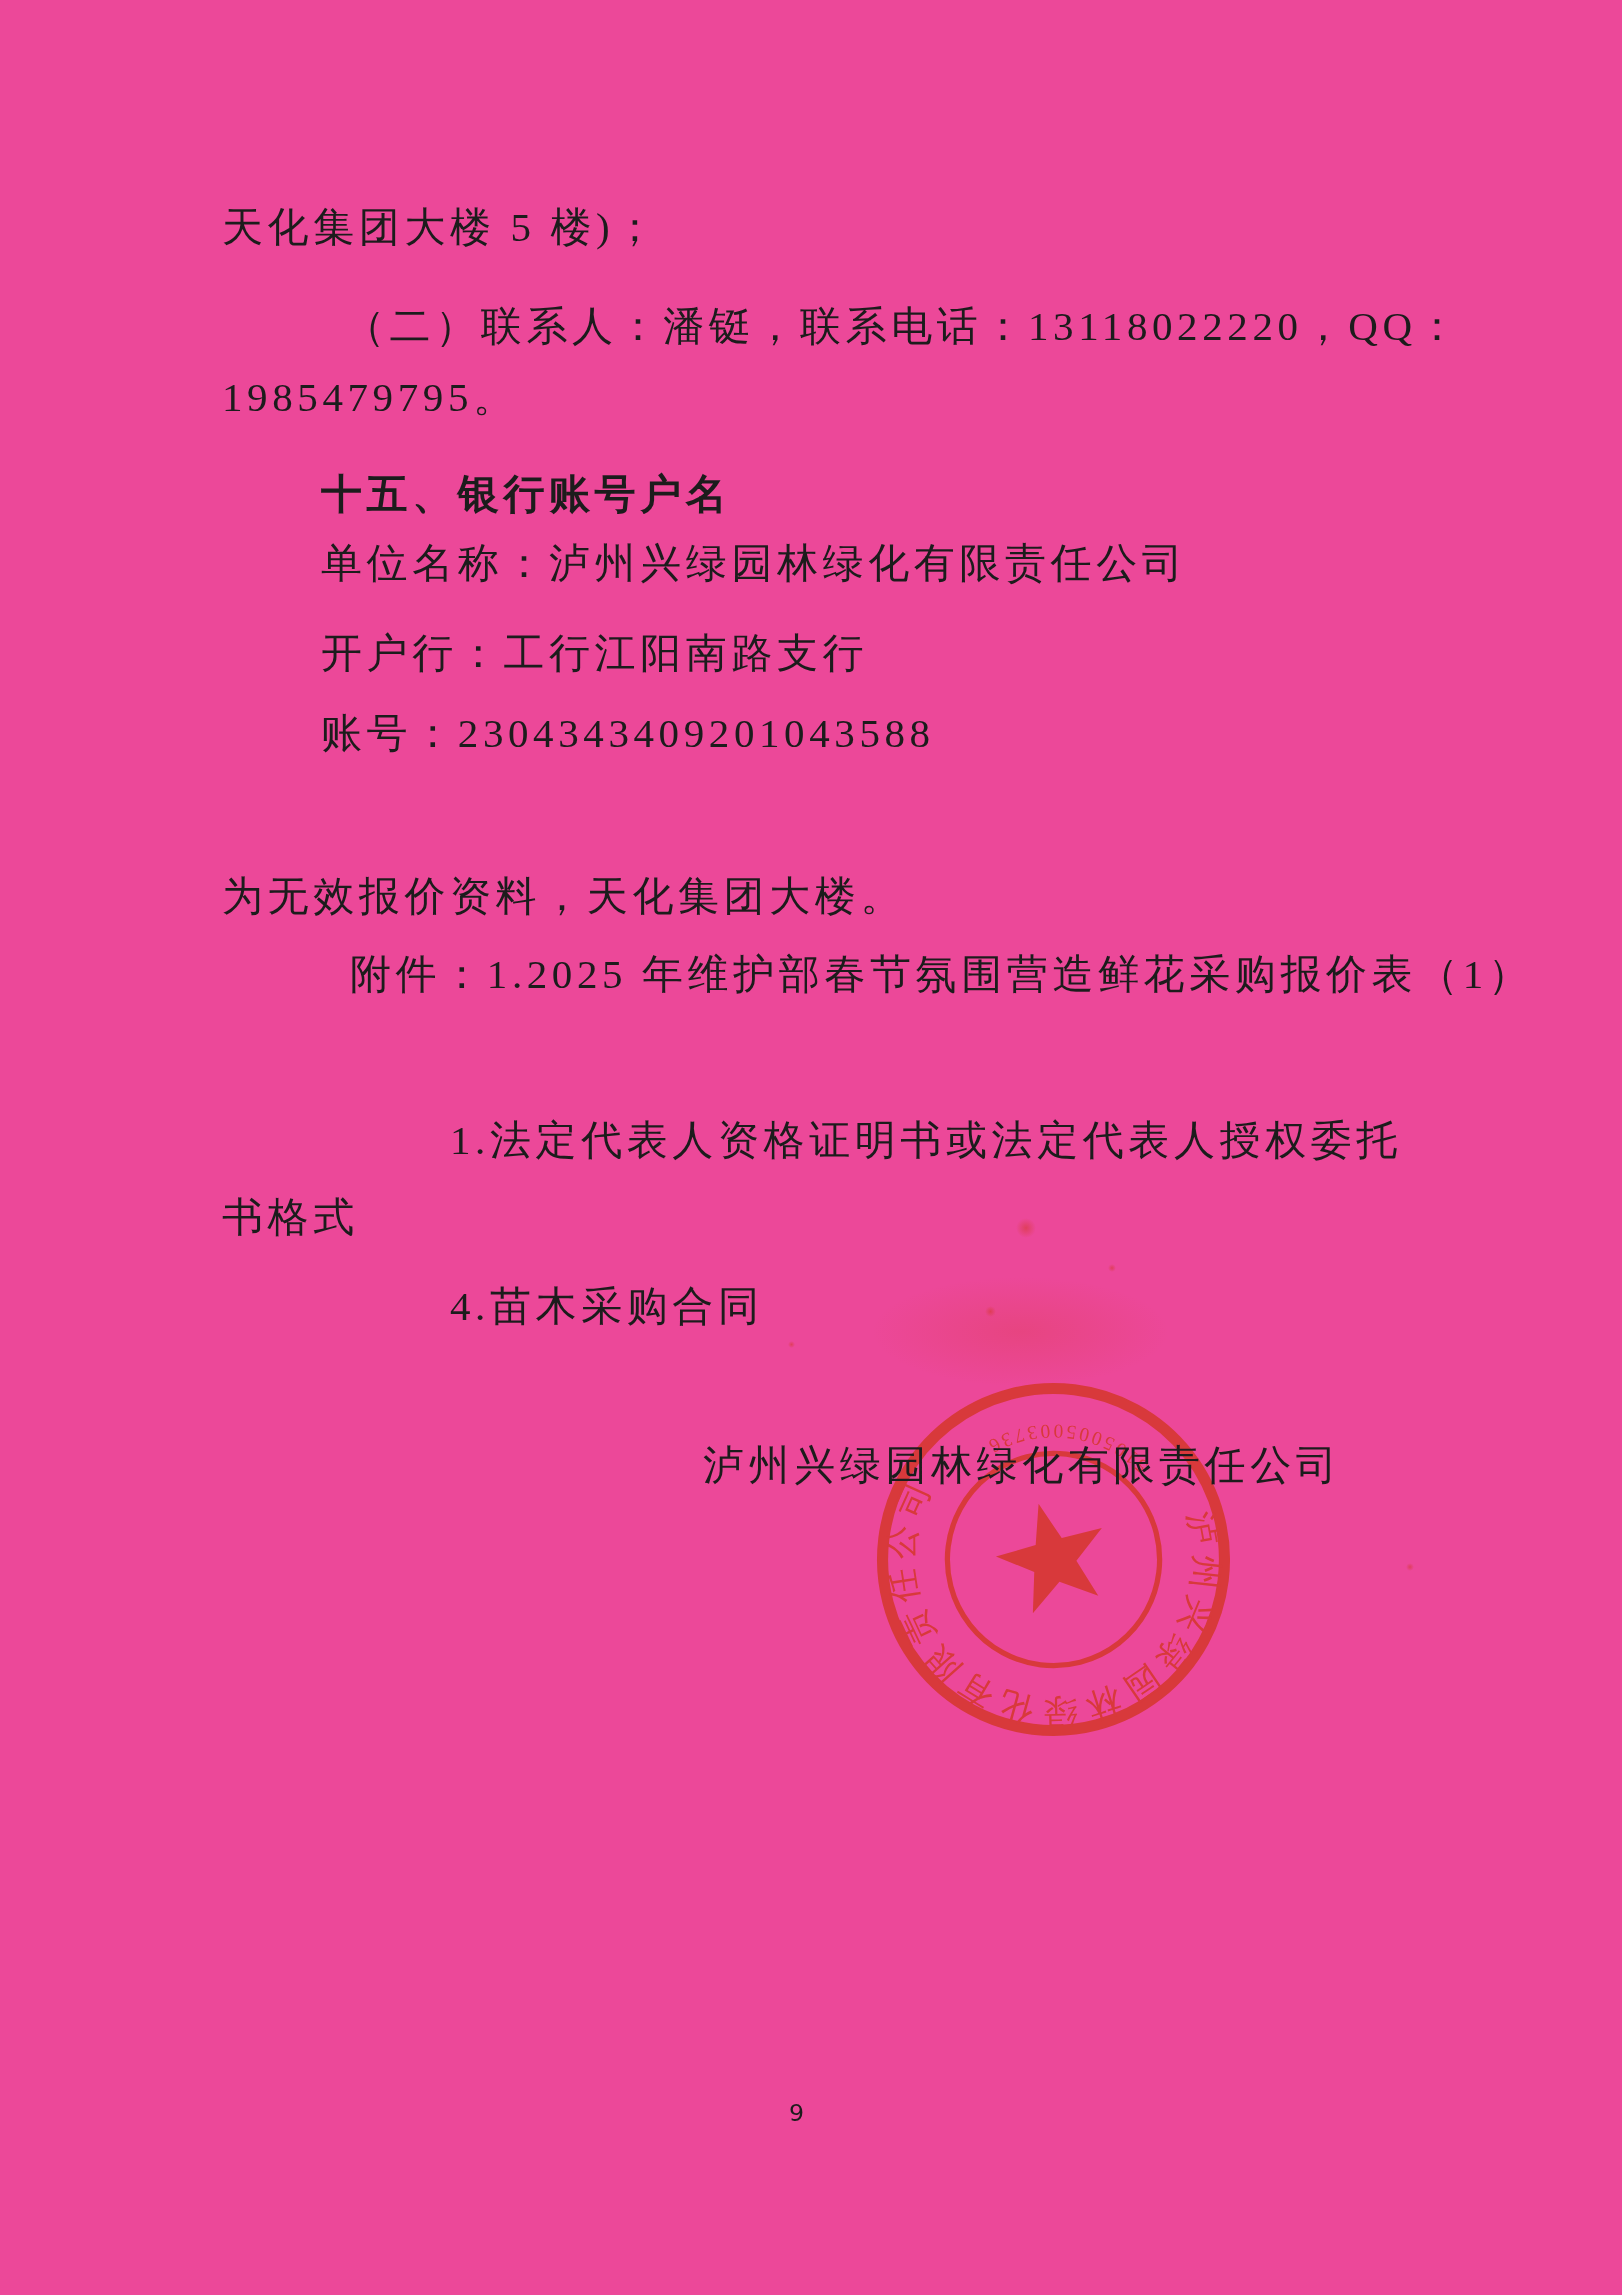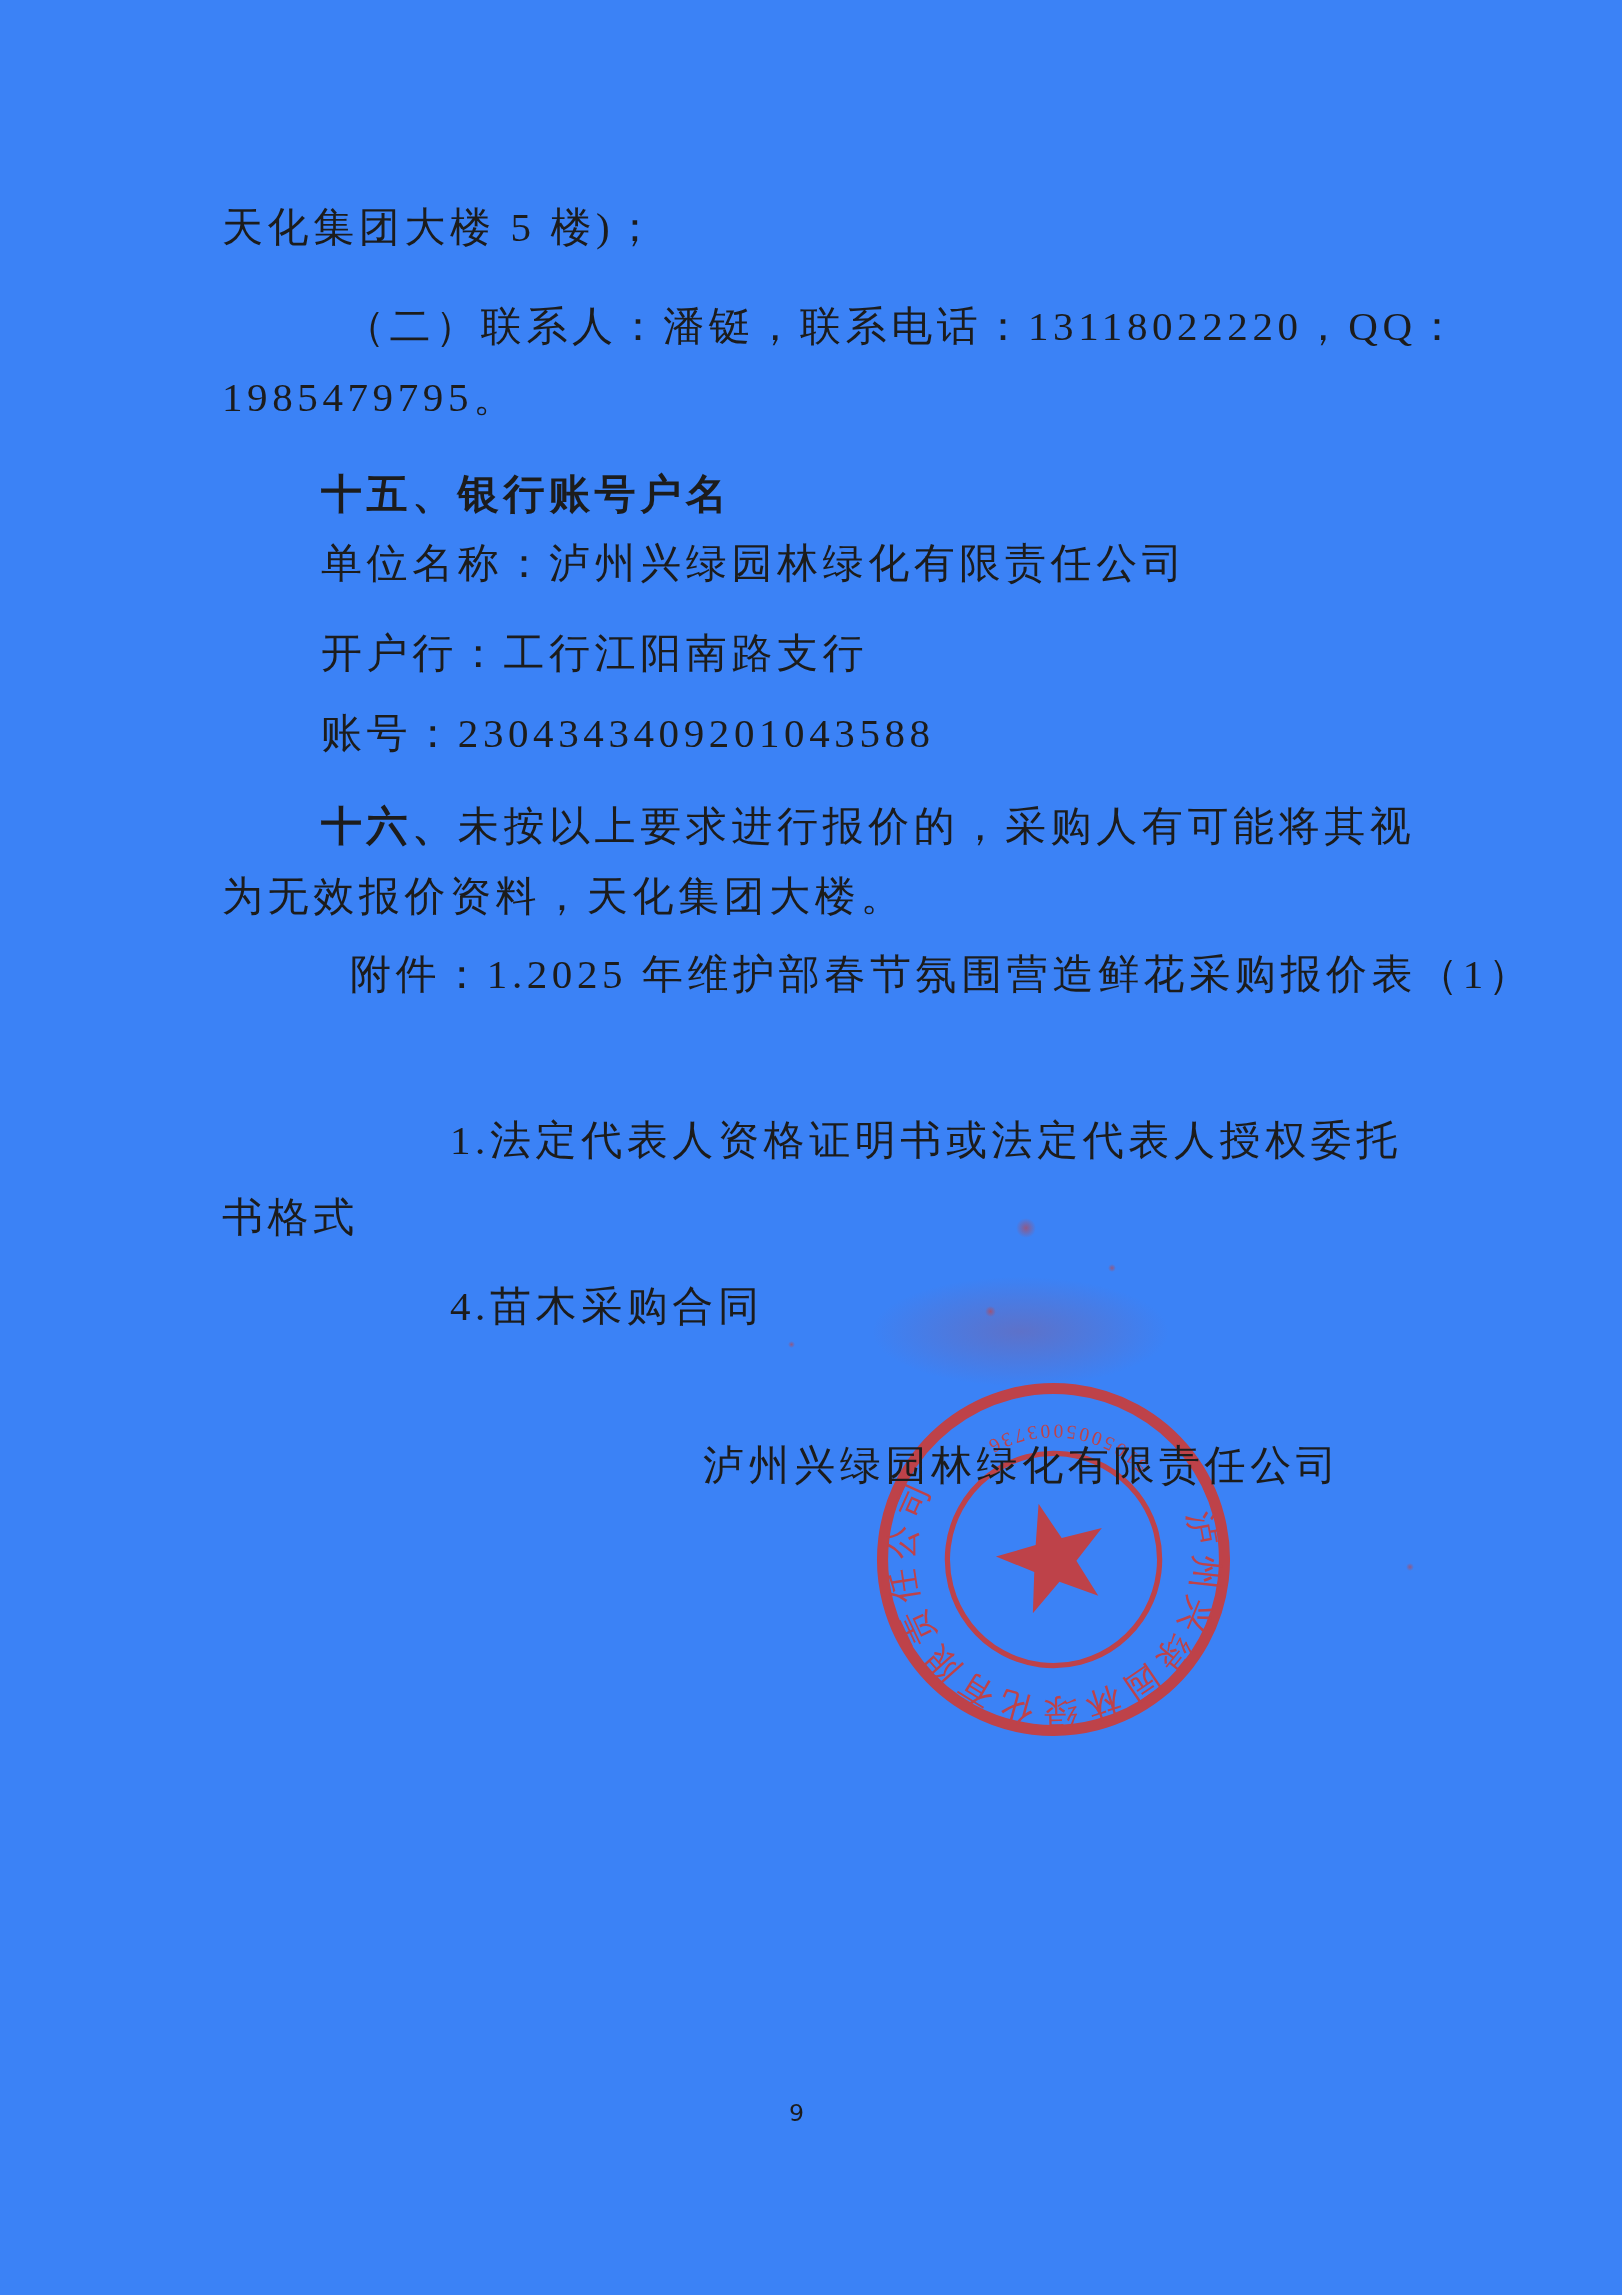--- a/index.html
+++ b/index.html
@@ -1,17 +1,17 @@
 <!DOCTYPE html>
 <html style="font-size:10.5px"><head>
 <meta charset="utf-8">
 <style>
   html,body{margin:0;padding:0;background:#ffffff;}
   .page{
-    position:relative;width:1623px;height:2295px;background:#3b82f6;overflow:hidden;
+    position:relative;width:1623px;height:2295px;background:#ec4899;overflow:hidden;
     font-family:"Liberation Serif","DejaVu Serif",serif;color:#1c1c1c;
   }
   .line{position:absolute;font-size:41px;letter-spacing:4.6px;white-space:nowrap;line-height:1;z-index:3;}
   .bold{font-weight:700;margin-top:8px;}
   .sig{position:absolute;font-size:41px;letter-spacing:4.6px;white-space:nowrap;line-height:1;z-index:3;}
   .pageno{position:absolute;font-size:23.6px;letter-spacing:0;z-index:3;font-family:"DejaVu Sans","Liberation Sans",sans-serif;}
   .seal-wrap{position:absolute;left:857px;top:1363px;width:393px;height:393px;z-index:2;opacity:.85;}
   .seal-wrap svg{display:block;}
   .seal-ring{fill:none;stroke:#d5372b;}
   .seal-text{fill:#d5372b;font-family:"Liberation Serif","DejaVu Serif",serif;}
@@ -25,23 +25,20 @@
 
 <div class="page">
 
   <div class="line" style="left:222px;top:207px">天化集团大楼 5 楼)；</div>
   <div class="line" style="left:344px;top:306px">（二）联系人：潘铤，联系电话：13118022220，QQ：</div>
   <div class="line" style="left:222px;top:377px">1985479795。</div>
   <div class="line bold" style="left:321px;top:466px">十五、银行账号户名</div>
   <div class="line" style="left:321px;top:543px">单位名称：泸州兴绿园林绿化有限责任公司</div>
   <div class="line" style="left:321px;top:633px">开户行：工行江阳南路支行</div>
   <div class="line" style="left:321px;top:713px">账号：2304343409201043588</div>
-  <div class="line" style="left:321px;top:806px">
-    <span class="bold">十六、</span><span>未按以上要求进行报价的，采购人有可能将其视</span>
-  </div>
   <div class="line" style="left:222px;top:876px">为无效报价资料，天化集团大楼。</div>
   <div class="line" style="left:350px;top:954px">附件：1.2025 年维护部春节氛围营造鲜花采购报价表（1）</div>
   <div class="line" style="left:450px;top:1120px">1.法定代表人资格证明书或法定代表人授权委托</div>
   <div class="line" style="left:222px;top:1197px">书格式</div>
   <div class="line" style="left:450px;top:1286px">4.苗木采购合同</div>
 
   <div class="smudge" style="left:870px;top:1276px;width:301px;height:111px"></div>
   <div class="speck" style="left:1016px;top:1218px;width:19.6px;height:19.6px"></div>
   <div class="speck" style="left:985px;top:1306px;width:10.5px;height:10.5px"></div>
   <div class="speck" style="left:1108px;top:1264px;width:7.9px;height:7.9px"></div>

